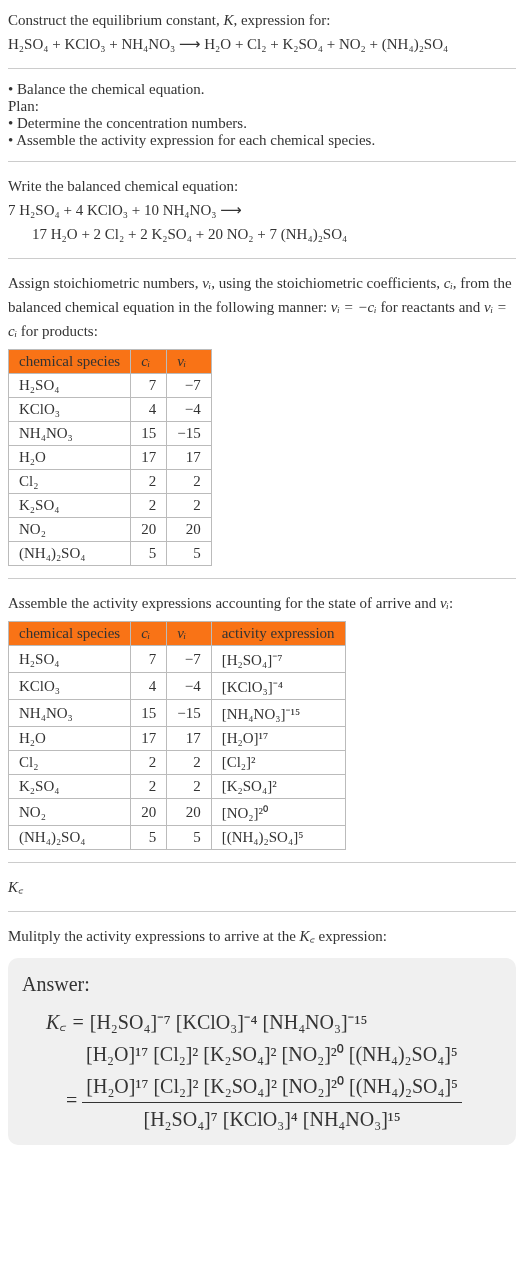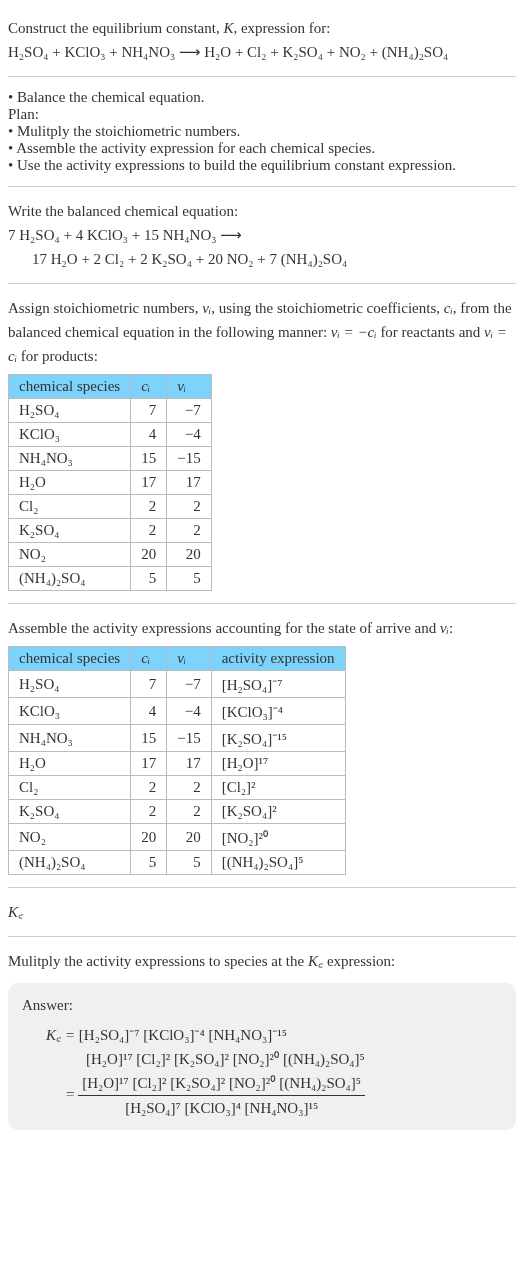--- a/index.html
+++ b/index.html
@@ -6,48 +6,47 @@
     margin: 0;
     padding: 8px;
     font-family: "Times New Roman", Georgia, serif;
     font-size: 15px;
     color: #333;
     background: #fff;
     width: 508px;
   }
   .section {
     margin-bottom: 10px;
-    margin-top: 8px;
   }
   hr.sep {
     border: none;
     border-top: 1px solid #ccc;
     margin: 12px 0;
   }
   table {
     border-collapse: collapse;
     margin: 6px 0;
   }
   th, td {
     border: 1px solid #bbb;
     padding: 3px 10px;
     text-align: left;
     font-weight: normal;
   }
   th {
-    background: #7dd3fc;
+    background: #f97316;
   }
   td.num {
     text-align: right;
   }
   .answer-box {
     background: #f0f0f0;
     border-radius: 10px;
     padding: 10px 14px;
-    font-size: 15px;
+    font-size: 20px;
   }
   .eq {
     font-family: "Times New Roman", Georgia, serif;
     line-height: 1.6;
   }
   .indent {
     padding-left: 24px;
   }
   .frac {
     display: inline-block;
@@ -73,30 +72,29 @@
 <div class="section eq">
   <span>Construct the equilibrium constant, </span><span class="ital">K</span><span>, expression for:</span><br>
   <span>H₂SO₄ + KClO₃ + NH₄NO₃ ⟶ H₂O + Cl₂ + K₂SO₄ + NO₂ + (NH₄)₂SO₄</span>
 </div>
 
 <hr class="sep">
 
 <div class="section">
   <div>• Balance the chemical equation.</div>
   <div>Plan:</div>
-  <div>• Mulitply the stoichiometric numbers.</div>
+  <div>• Determine the concentration numbers.</div>
   <div>• Assemble the activity expression for each chemical species.</div>
-  <div>• Use the activity expressions to build the equilibrium constant expression.</div>
 </div>
 
 <hr class="sep">
 
 <div class="section eq">
   <div>Write the balanced chemical equation:</div>
-  <div>7 H₂SO₄ + 4 KClO₃ + 15 NH₄NO₃ ⟶</div>
+  <div>7 H₂SO₄ + 4 KClO₃ + 10 NH₄NO₃ ⟶</div>
   <div class="indent">17 H₂O + 2 Cl₂ + 2 K₂SO₄ + 20 NO₂ + 7 (NH₄)₂SO₄</div>
 </div>
 
 <hr class="sep">
 
 <div class="section">
   <div class="eq">
     <span>Assign stoichiometric numbers, </span><span class="ital">νᵢ</span><span>, using the stoichiometric coefficients, </span><span class="ital">cᵢ</span><span>, from the balanced chemical equation in the following manner: </span><span class="ital">νᵢ = −cᵢ</span><span> for reactants and </span><span class="ital">νᵢ = cᵢ</span><span> for products:</span>
   </div>
   <table>
@@ -173,21 +171,21 @@
     <tr>
           <td>KClO₃</td>
           <td class="num">4</td>
           <td class="num">−4</td>
           <td>[KClO₃]⁻⁴</td>
         </tr>
     <tr>
           <td>NH₄NO₃</td>
           <td class="num">15</td>
           <td class="num">−15</td>
-          <td>[K₂SO₄]⁻¹⁵</td>
+          <td>[NH₄NO₃]⁻¹⁵</td>
         </tr>
     <tr>
           <td>H₂O</td>
           <td class="num">17</td>
           <td class="num">17</td>
           <td>[H₂O]¹⁷</td>
         </tr>
     <tr>
           <td>Cl₂</td>
           <td class="num">2</td>
@@ -218,21 +216,21 @@
 
 <hr class="sep">
 
 <div class="section eq">
   <div class="ital">K꜀</div>
 </div>
 
 <hr class="sep">
 
 <div class="section eq">
-  <span>Mulitply the activity expressions to species at the </span><span class="ital">K꜀</span><span> expression:</span>
+  <span>Mulitply the activity expressions to arrive at the </span><span class="ital">K꜀</span><span> expression:</span>
 </div>
 
 <div class="answer-box eq">
   <span class="answer-label">Answer:</span>
   <div class="indent">
     <span class="ital">K꜀ = </span><span>[H₂SO₄]⁻⁷ [KClO₃]⁻⁴ [NH₄NO₃]⁻¹⁵</span><br>
     <span style="display:inline-block; width:40px;"></span><span>[H₂O]¹⁷ [Cl₂]² [K₂SO₄]² [NO₂]²⁰ [(NH₄)₂SO₄]⁵</span><br>
     <span style="display:inline-block; width:20px;"></span><span>= </span>
     <span class="frac frac-indent">
       <span class="num-top">[H₂O]¹⁷ [Cl₂]² [K₂SO₄]² [NO₂]²⁰ [(NH₄)₂SO₄]⁵</span>

